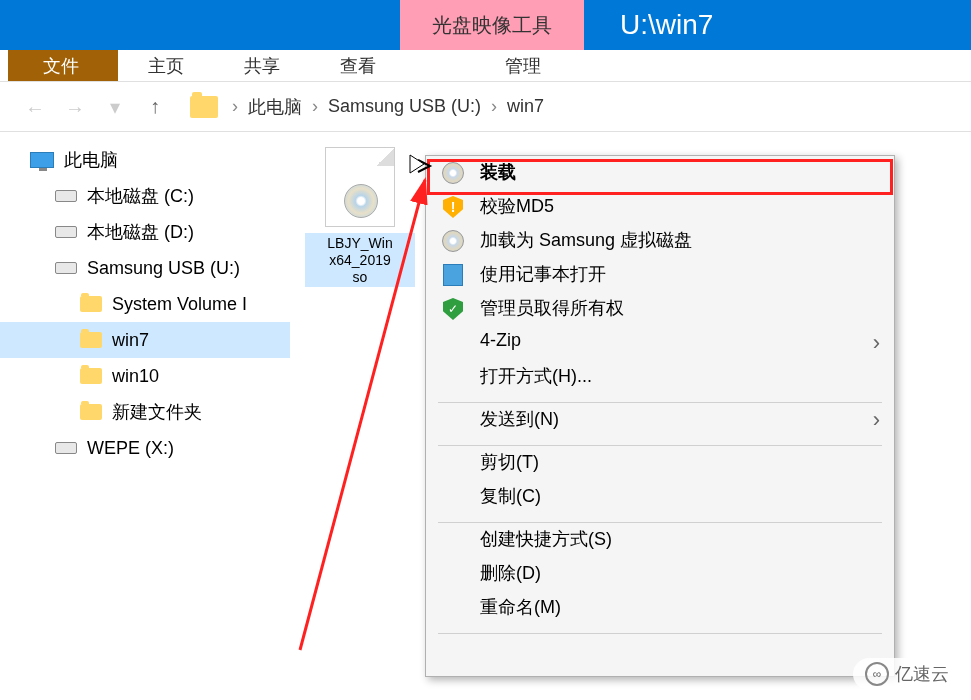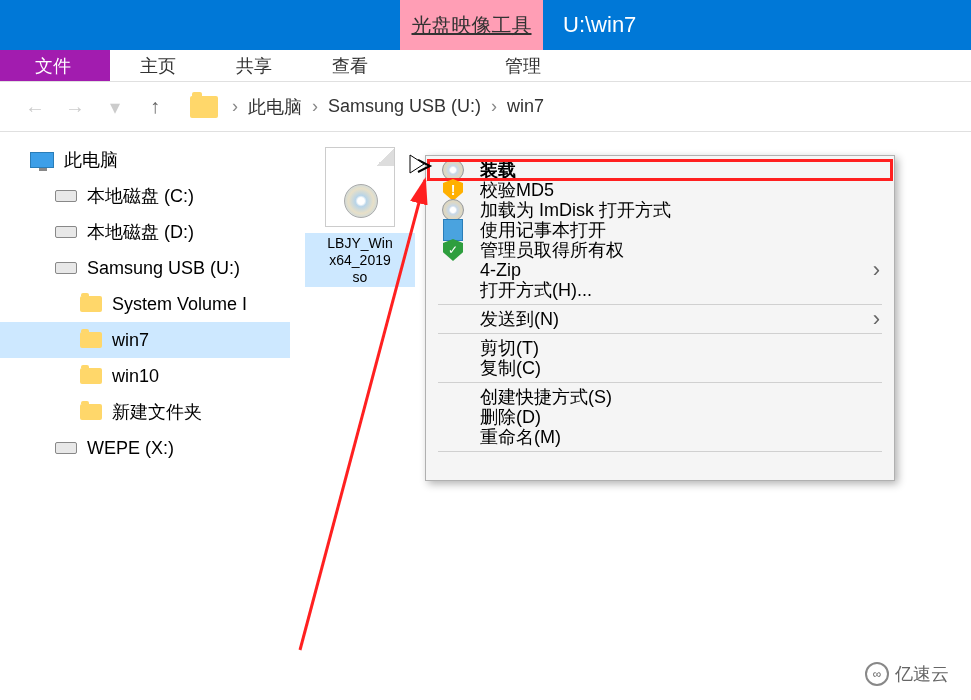--- a/index.html
+++ b/index.html
@@ -1,23 +1,23 @@
 <!DOCTYPE html>
 <html><head>
 <meta charset="utf-8">
 <style>
 * { box-sizing: border-box; font-family: "Microsoft YaHei", Segoe UI, sans-serif; font-size: 18px; }
 body { margin: 0; width: 971px; height: 700px; background: #fff; overflow: hidden; position: relative; }
 .titlebar { height: 50px; background: #0078d7; display: flex; align-items: stretch; color: #fff; }
 .titlebar .pad { width: 400px; }
-.titlebar .tool { width: 143px; background: #ff9eb5; color: #333; display: flex; align-items: center; justify-content: center; font-size: 20px; text-decoration: underline; }
-.titlebar .title { display: flex; align-items: center; padding-left: 20px; font-size: 22px; }
+.titlebar .tool { width: 184px; background: #ff9eb5; color: #333; display: flex; align-items: center; justify-content: center; font-size: 20px; }
+.titlebar .title { display: flex; align-items: center; padding-left: 36px; font-size: 28px; }
 .ribbon { height: 32px; background: #fff; display: flex; border-bottom: 1px solid #e0e0e0; }
 .ribbon .tab { padding: 12px 30px; color: #333; display: flex; align-items: center; }
-.ribbon .tab.file { background: #a21caf; color: #fff; padding: 4px 35px; }
+.ribbon .tab.file { background: #a16207; color: #fff; padding: 4px 35px; margin-left: 8px; }
 .ribbon .tab.manage { margin-left: auto; margin-right: 400px; }
 .navbar { height: 50px; display: flex; align-items: center; padding: 0 20px; border-bottom: 1px solid #e0e0e0; }
 .nav-btn { width: 30px; height: 30px; display: flex; align-items: center; justify-content: center; color: #666; font-size: 20px; margin-right: 10px; }
 .nav-btn.dis { color: #ccc; }
 .fldicon { width: 28px; height: 22px; background: #ffd76a; border-radius: 2px; margin: 0 10px; position: relative; }
 .fldicon::before { content: ''; position: absolute; top: -4px; left: 2px; width: 10px; height: 4px; background: #ffd76a; border-radius: 2px 2px 0 0; }
 .crumb { color: #333; padding: 0 6px; }
 .sep { color: #888; padding: 0 4px; }
 .body { display: flex; height: calc(700px - 132px); }
 .sidebar { width: 290px; padding: 10px 0; }
@@ -30,21 +30,21 @@
 .drive { width: 22px; height: 12px; background: #e8e8e8; border: 1px solid #888; border-radius: 2px; margin-right: 10px; }
 .fld { width: 22px; height: 16px; background: #ffd76a; border-radius: 2px; margin-right: 10px; position: relative; }
 .fld::before { content: ''; position: absolute; top: -3px; left: 1px; width: 8px; height: 3px; background: #ffd76a; border-radius: 2px 2px 0 0; }
 .content { flex: 1; padding: 15px; position: relative; }
 .file { width: 110px; text-align: center; }
 .iso-icon { width: 70px; height: 80px; margin: 0 auto 6px; background: #fff; border: 1px solid #ccc; position: relative; }
 .iso-icon::before { content: ''; position: absolute; top: 0; right: 0; width: 18px; height: 18px; background: linear-gradient(135deg, #fff 50%, #ddd 50%); }
 .iso-disc { position: absolute; bottom: 8px; left: 18px; width: 34px; height: 34px; border-radius: 50%; background: radial-gradient(circle,#fff 15%,#b8d4e8 25%,#e8e0c8 55%,#c8d8e0 80%); border: 1px solid #aaa; }
 .file-lbl { font-size: 14px; line-height: 1.2; background: #cde8ff; padding: 2px; }
 .ctx { position: absolute; left: 425px; top: 155px; width: 470px; background: #f5f5f5; border: 1px solid #b0b0b0; box-shadow: 3px 3px 8px rgba(0,0,0,.3); padding: 4px 2px; }
-.ctx-item { display: flex; align-items: center; height: 20px; padding: 0 12px; position: relative; }
+.ctx-item { display: flex; height: 34px; padding: 0 12px; position: relative; }
 .ctx-item.high { outline: 3px solid #ff2020; outline-offset: -2px; }
 .ctx-item .ic { width: 26px; height: 26px; margin-right: 14px; display: flex; align-items: center; justify-content: center; }
 .ctx-item .txt { flex: 1; }
 .ctx-item .arr { color: #666; font-size: 22px; }
 .ctx-sep { height: 1px; background: #d0d0d0; margin: 4px 10px; }
 .disc-sm { width: 22px; height: 22px; border-radius: 50%; background: radial-gradient(circle,#fff 18%,#c8d8e8 30%,#e0d8c0 60%,#c0d0d8 85%); border: 1px solid #999; }
 .shield-y { width: 20px; height: 22px; background: #ffb000; clip-path: polygon(50% 0,100% 18%,100% 60%,50% 100%,0 60%,0 18%); display: flex; align-items: center; justify-content: center; color: #fff; font-weight: bold; font-size: 14px; }
 .shield-g { width: 20px; height: 22px; background: #2e9e3e; clip-path: polygon(50% 0,100% 18%,100% 60%,50% 100%,0 60%,0 18%); display: flex; align-items: center; justify-content: center; color: #fff; font-size: 12px; }
 .notepad { width: 20px; height: 22px; background: #4aa3df; border: 1px solid #2a7db8; }
 svg.anno { position: absolute; left: 0; top: 0; width: 971px; height: 700px; pointer-events: none; }
@@ -144,21 +144,21 @@
   <div class="ctx-item">
       <div class="ic">
         <div class="shield-y">!</div>
       </div>
       <span class="txt">校验MD5</span>
     </div>
   <div class="ctx-item">
       <div class="ic">
         <div class="disc-sm"></div>
       </div>
-      <span class="txt">加载为 ImDisk 打开方式</span>
+      <span class="txt">加载为 Samsung 虚拟磁盘</span>
     </div>
   <div class="ctx-item">
       <div class="ic">
         <div class="notepad"></div>
       </div>
       <span class="txt">使用记事本打开</span>
     </div>
   <div class="ctx-item">
       <div class="ic">
         <div class="shield-g">✓</div>

